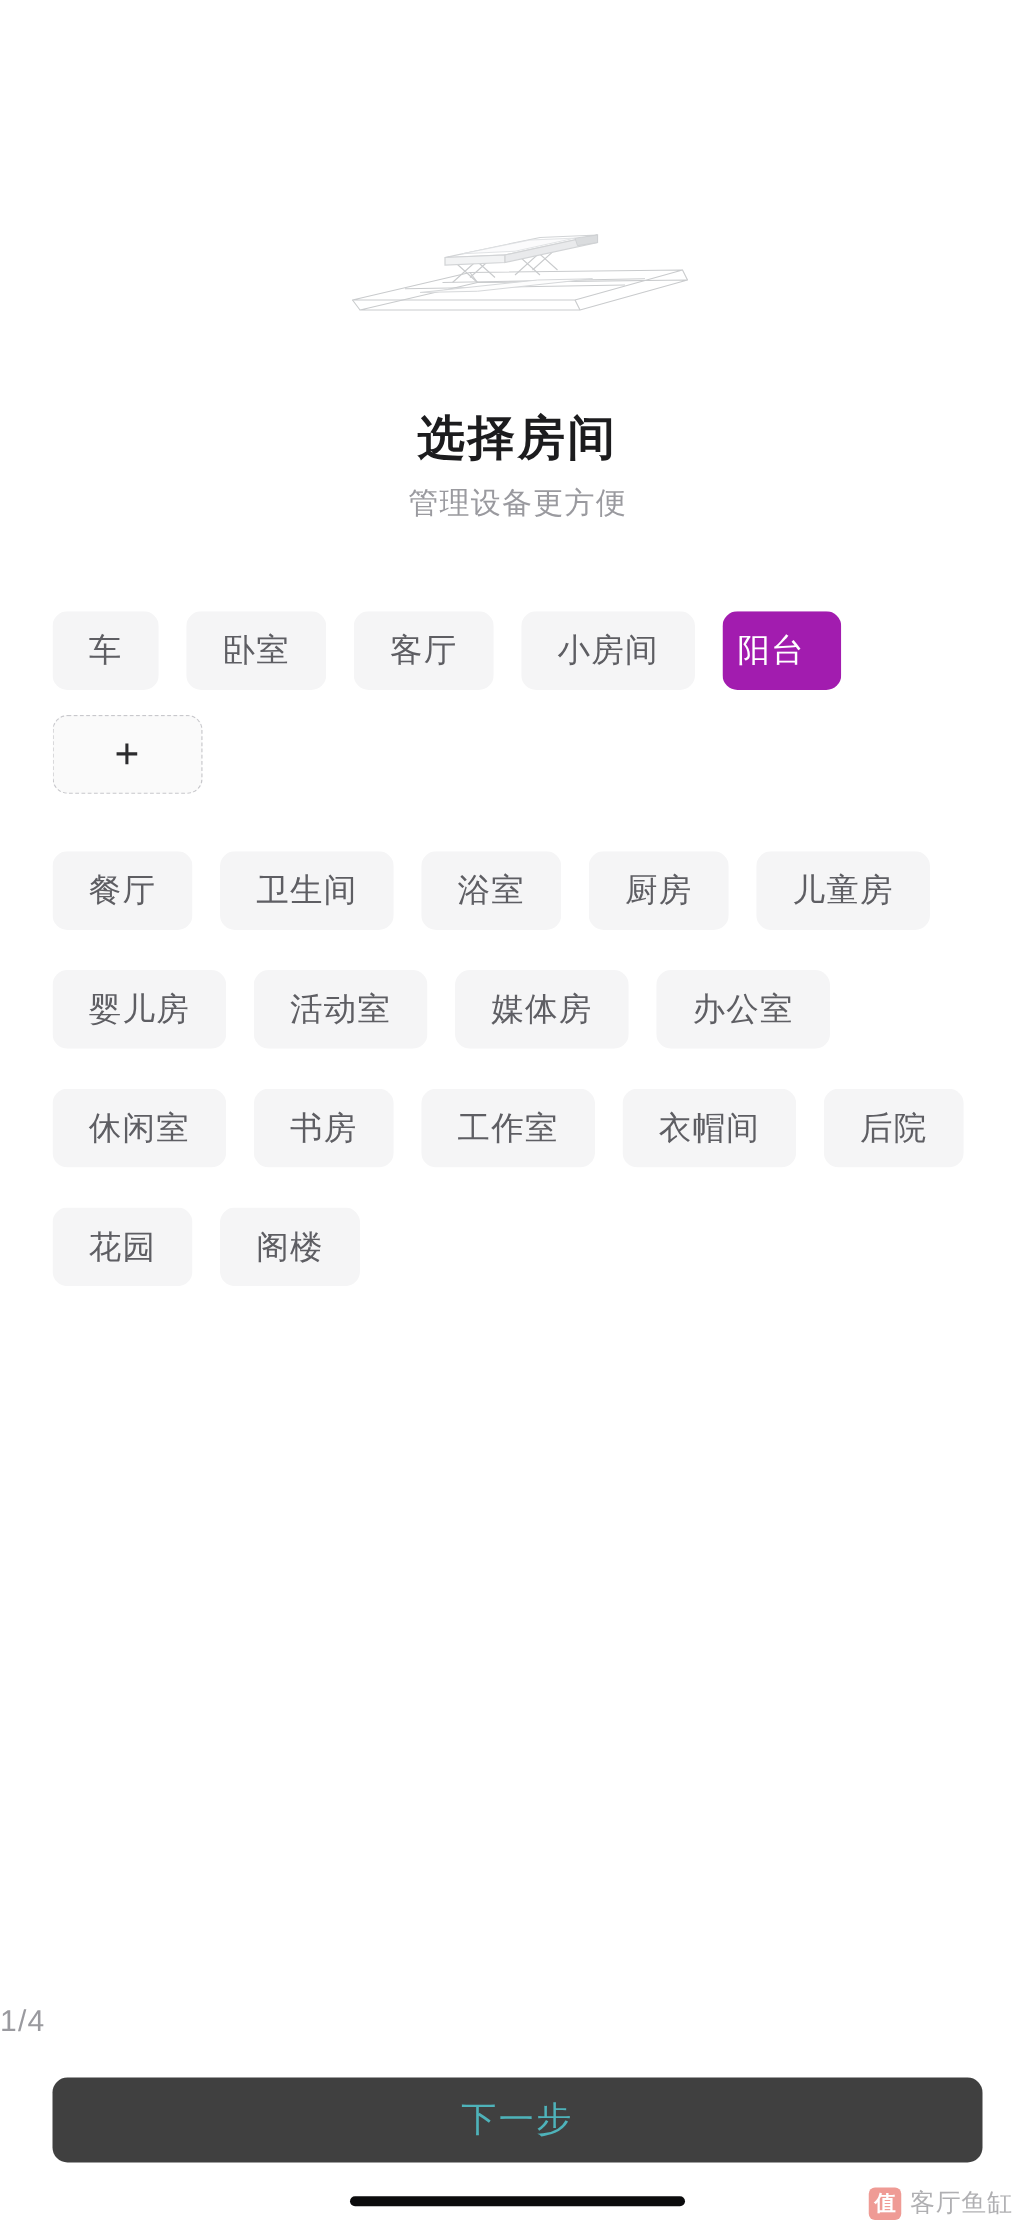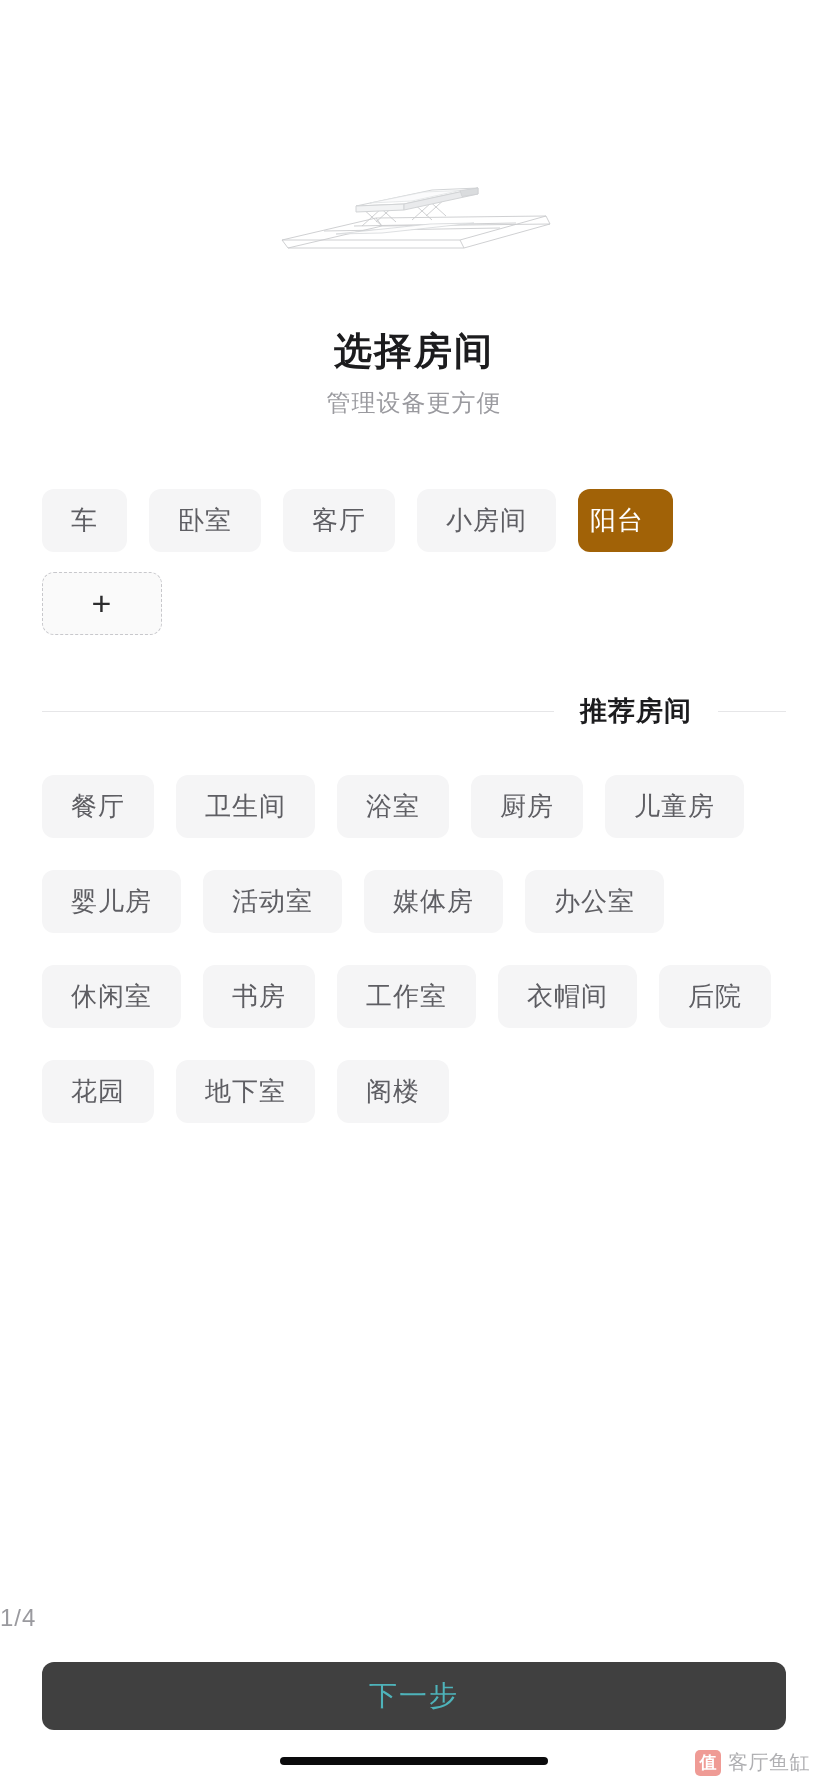--- a/index.html
+++ b/index.html
@@ -48,21 +48,21 @@
     height:63px;
     min-width:84px;
     padding:0 28px;
     display:inline-flex; align-items:center; justify-content:center;
     font-size:26px; color:#5e5e63;
     letter-spacing:1px;
     border:1px solid transparent;
     white-space:nowrap;
   }
   .chip.selected {
-    background:#a16207;
+    background:#a21caf;
     color:#ffffff;
     padding-left:11px;
   }
   .chip.add {
     background:#fafafa;
     border:1px dashed #c8c8cc;
     min-width:120px;
     color:#3a3a3c;
   }
   .plus-glyph {
@@ -198,25 +198,20 @@
         </div>
         <div class="chip selected">
           <span>阳台</span>
         </div>
         <div class="chip add">
           <span class="plus-glyph">+</span>
         </div>
       </div>
   </div>
 
-  <div class="divider">
-    <div class="rule"></div>
-    <div class="divider-label">推荐房间</div>
-    <div class="rule short"></div>
-  </div>
 
   <div class="rec-area">
     <div class="rec-row" id="rec-row">
         <div class="chip">
           <span>餐厅</span>
         </div>
         <div class="chip">
           <span>卫生间</span>
         </div>
         <div class="chip">
@@ -250,23 +245,20 @@
           <span>工作室</span>
         </div>
         <div class="chip">
           <span>衣帽间</span>
         </div>
         <div class="chip">
           <span>后院</span>
         </div>
         <div class="chip">
           <span>花园</span>
-        </div>
-        <div class="chip">
-          <span>地下室</span>
         </div>
         <div class="chip">
           <span>阁楼</span>
         </div>
       </div>
   </div>
 
   <div class="spacer"></div>
 
   <div class="pager">1/4</div>

